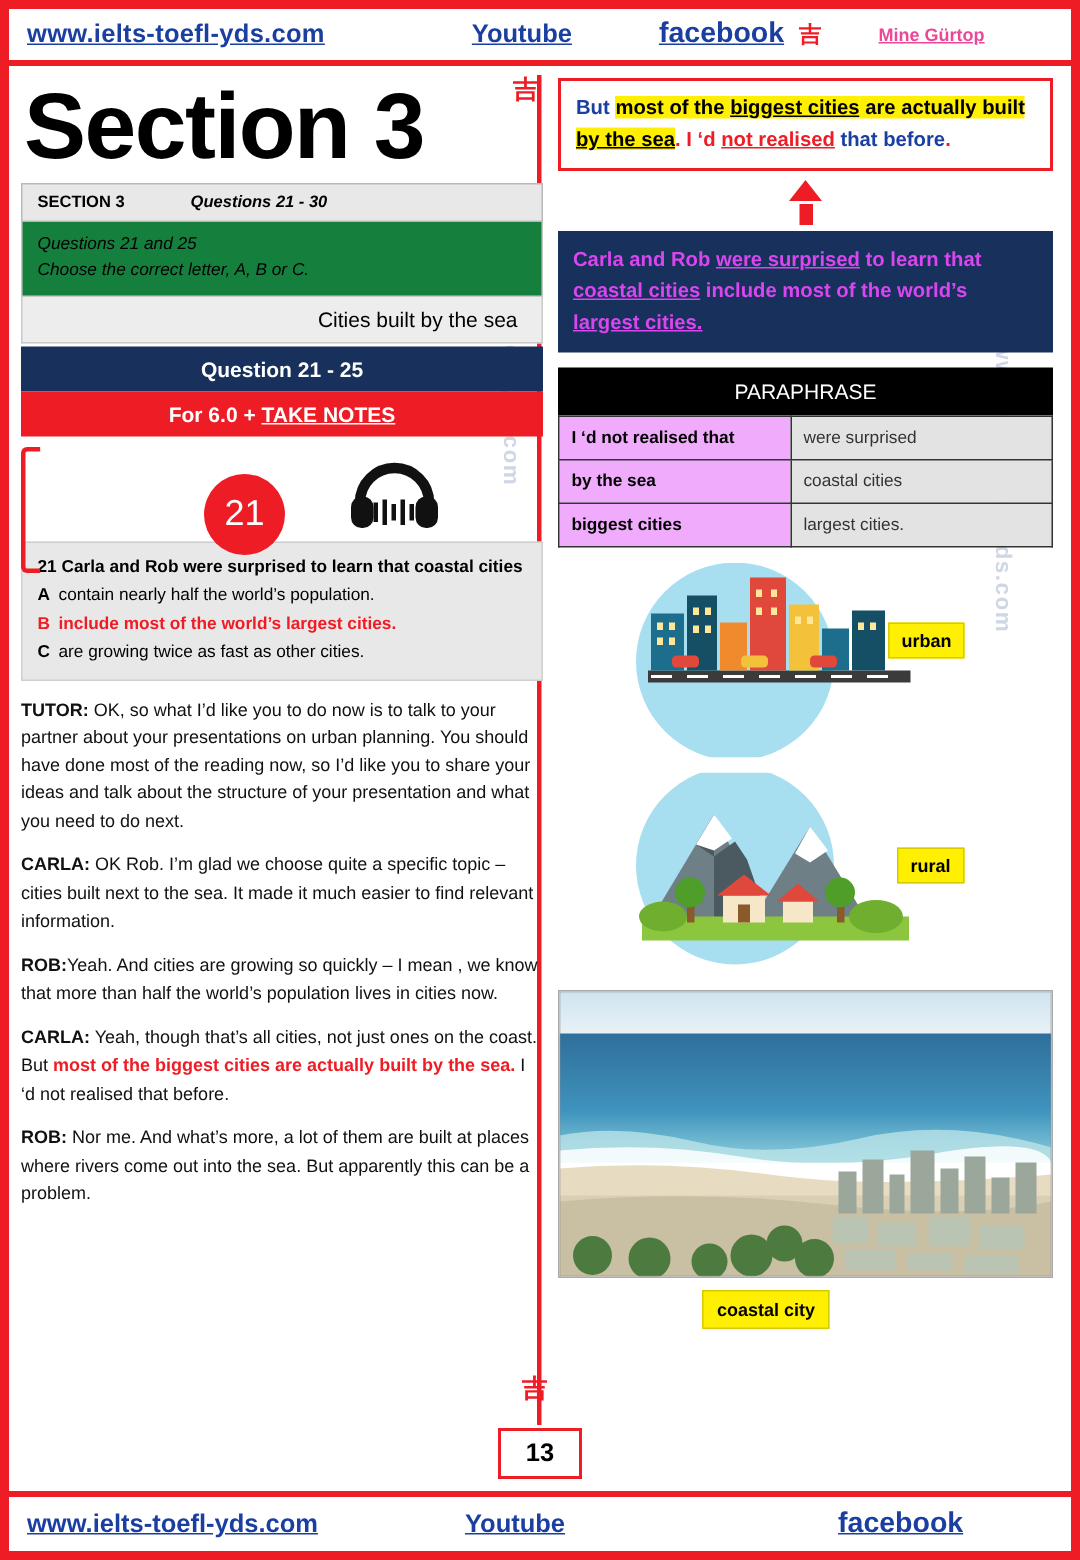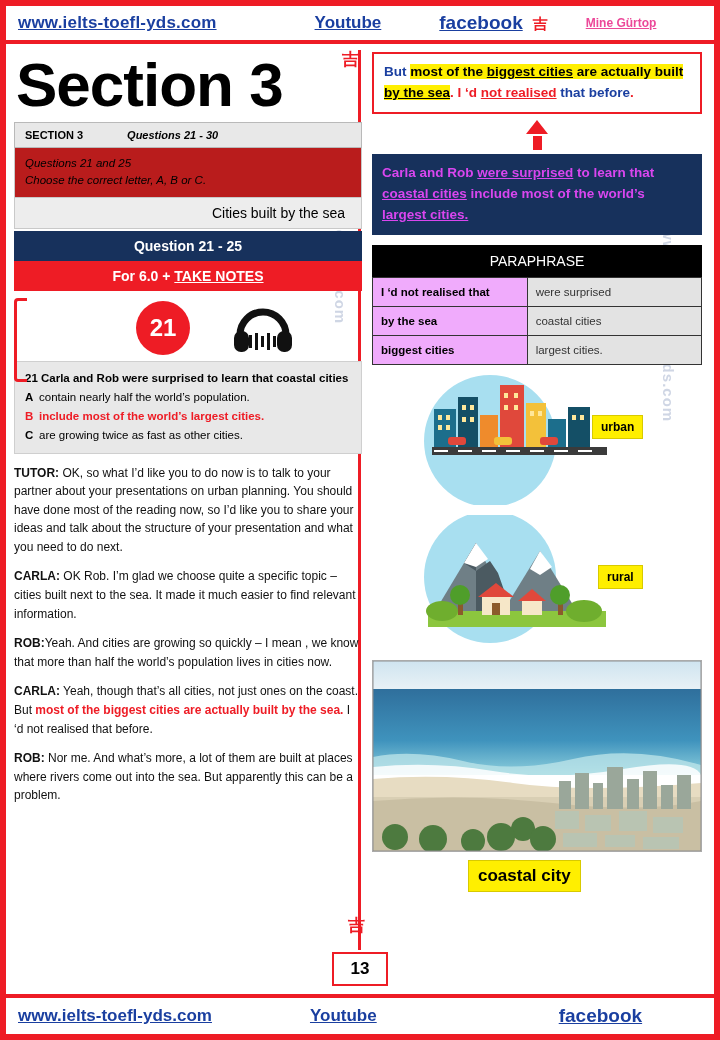--- a/index.html
+++ b/index.html
@@ -68,21 +68,21 @@
   .section-title{
     font-size:62px;font-weight:bold;color:#000;line-height:1;
     margin:4px 0 6px 2px;letter-spacing:-1px;
   }
   .sec-bar{
     background:#e8e8e8;border:1px solid #b9b9b9;padding:6px 10px;
     font-size:11px;font-weight:bold;display:flex;margin-top:4px;
   }
   .sec-bar .q{font-style:italic;margin-left:44px;}
   .instr{
-    background:#b91c1c;border:1px solid #c9c9c9;border-top:none;padding:7px 10px;
+    background:#15803d;border:1px solid #c9c9c9;border-top:none;padding:7px 10px;
     font-size:11.5px;font-style:italic;line-height:1.5;
   }
   .cities-bar{
     background:#ededed;border:1px solid #c9c9c9;border-top:none;
     text-align:right;font-size:14px;padding:7px 16px;
   }
   .qnum-bar{
     background:#17315c;color:#fff;text-align:center;font-size:14px;font-weight:bold;
     padding:7px 0;margin-top:2px;
   }
@@ -90,22 +90,22 @@
     background:#ee1c25;color:#fff;text-align:center;font-size:14px;font-weight:bold;
     padding:7px 0;position:relative;
   }
   .take-notes u{text-decoration:underline;}
   .brace{
     position:absolute;left:0px;top:248px;width:10px;height:78px;
     border:3px solid #ee1c25;border-right:none;border-radius:4px 0 0 4px;
   }
   .badge-row{position:relative;height:62px;margin-top:8px;}
   .badge{
-    position:absolute;left:122px;top:2px;width:54px;height:54px;border-radius:50%;
-    background:#ee1c25;color:#fff;font-size:24px;font-weight:bold;
+    position:absolute;left:122px;top:17px;width:54px;height:54px;border-radius:50%;
+    background:#ee1c25;color:#fff;font-size:24px;font-weight:normal;
     display:flex;align-items:center;justify-content:center;
   }
   .headphone{position:absolute;left:218px;top:8px;}
 
   .qbox{
     background:#e8e8e8;border:1px solid #cfcfcf;padding:8px 10px;font-size:11.5px;
     line-height:1.5;
   }
   .qbox .stem{font-weight:bold;color:#000;}
   .qbox .opt{margin-top:2px;}
@@ -160,21 +160,21 @@
   .para-table td{border:1px solid #333;padding:8px 8px;font-weight:bold;vertical-align:middle;}
   .para-table td.l{background:#f0abfc;color:#000;width:47%;}
   .para-table td.r{background:#e3e3e3;color:#333;font-weight:normal;}
 
   .pic{position:relative;margin-top:10px;border-radius:4px;overflow:hidden;}
   .tag{
     position:absolute;background:#ffef00;color:#000;font-weight:bold;font-size:12px;
     padding:4px 8px;border:1px solid #d8ca00;
   }
   .tag-below{
-    display:inline-block;background:#ffef00;color:#000;font-weight:bold;font-size:17px;
+    display:inline-block;background:#ffef00;color:#000;font-weight:bold;font-size:12px;
     padding:5px 9px;border:1px solid #d8ca00;margin-top:8px;margin-left:96px;
   }
 </style>
 </head>
 <body>
 
 <div class="page-border"></div>
 
 <div class="header">
   <span class="hdr-site">www.ielts-toefl-yds.com</span>

